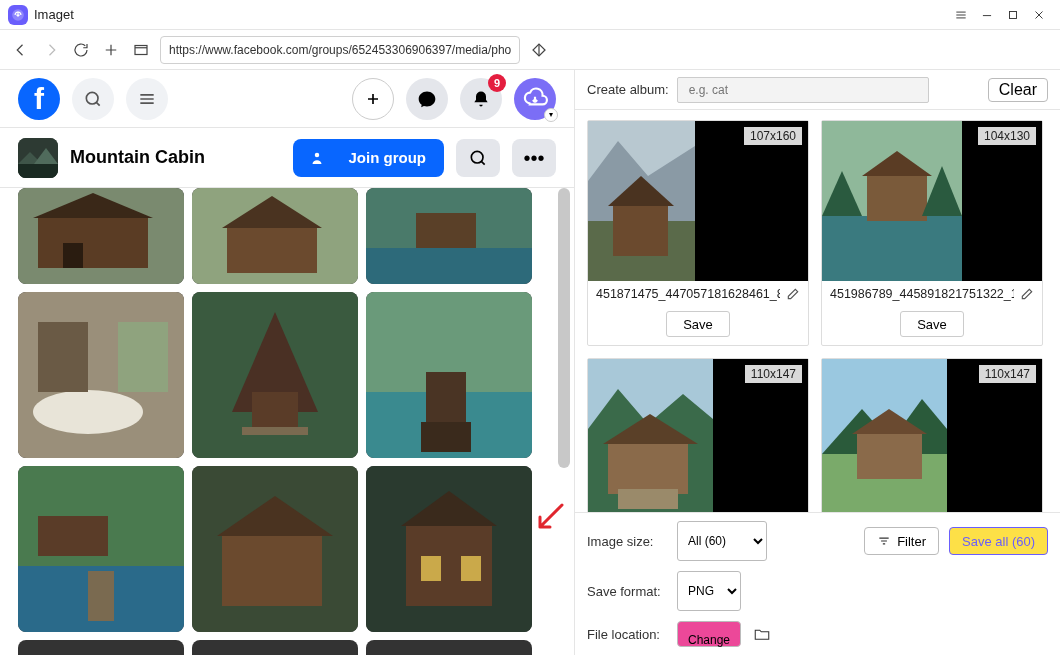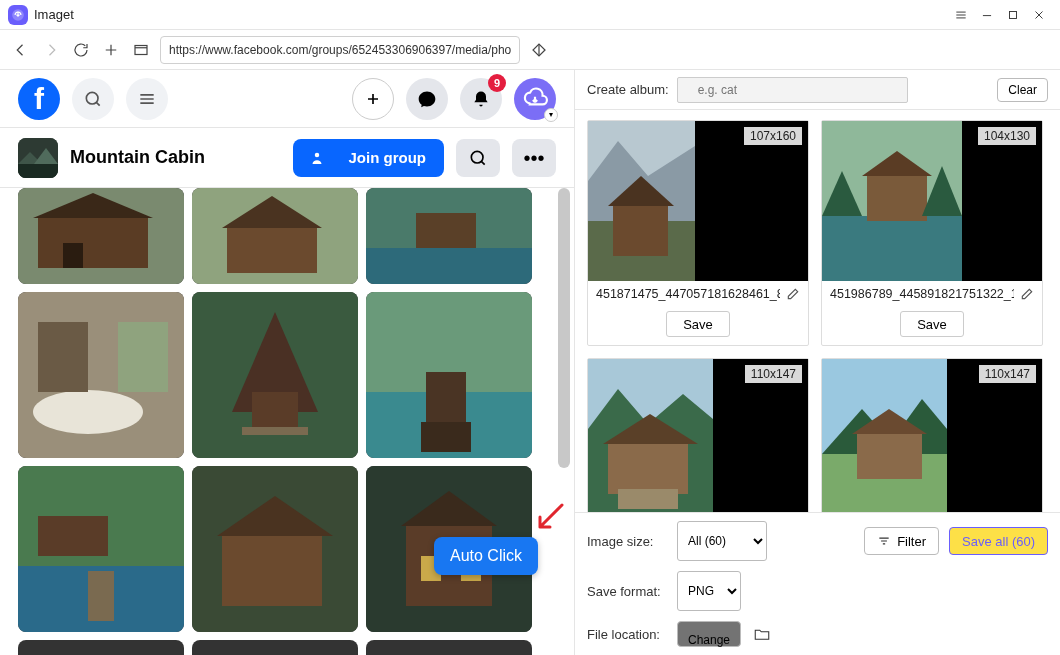--- a/index.html
+++ b/index.html
@@ -61,22 +61,22 @@
   .btn-autoclick, .btn-autoscroll { position:absolute; right:36px; height:38px; border:none; border-radius:8px; color:#fff; font-size:16px; font-weight:500; padding:0 16px; box-shadow:0 2px 6px rgba(0,0,0,0.25); }
   .btn-autoclick { bottom:80px; background:#1877f2; }
   .btn-autoscroll { bottom:32px; background:#6a5efc; }
 
   .arrow-annot { position:absolute; bottom:122px; right:10px; width:30px; height:30px; }
   .arrow-annot svg { width:100%; height:100%; }
 
   
   .rp-header { height:40px; display:flex; align-items:center; padding:0 12px; gap:8px; border-bottom:1px solid #e5e5e5; }
   .rp-header label { font-size:13px; color:#333; }
-  .album-input { width:231px; height:26px; border:1px solid #ccc; background:#f3f3f3; padding:0 20px; font-size:12px; border-radius:2px; }
-  .clear-btn { margin-left:auto; height:24px; padding:0 10px; border:1px solid #bbb; background:#fff; border-radius:4px; font-size:12px; }
+  .album-input { width:252px; height:26px; border:1px solid #ccc; background:#f3f3f3; padding:0 11px; font-size:12px; border-radius:2px; }
+  .clear-btn { margin-left:auto; height:24px; padding:0 10px; border:1px solid #bbb; background:#fff; border-radius:4px; font-size:16px; }
 
   .rp-grid { flex:1; overflow:auto; padding:10px 12px; display:flex; flex-wrap:wrap; gap:12px; }
   .rp-card { width:222px; border:1px solid #ddd; border-radius:2px; background:#fff; display:flex; flex-direction:column; }
   .rp-thumb-wrap { height:160px; background:#000; position:relative; display:flex; align-items:center; justify-content:flex-start; }
   .rp-thumb-wrap svg { height:100%; }
   .dim-badge { position:absolute; top:6px; right:6px; background:#d9d9d9; color:#222; font-size:12px; padding:2px 6px; }
   .rp-name-row { display:flex; align-items:center; padding:6px 8px; gap:6px; }
   .rp-name { font-size:12.5px; color:#222; white-space:nowrap; overflow:hidden; text-overflow:clip; flex:1; }
   .pencil { width:14px;height:14px; }
   .rp-save { align-self:center; margin:4px 0 8px; height:26px; padding:0 16px; border:1px solid #ccc; background:#fff; font-size:13px; border-radius:3px; }
@@ -85,21 +85,21 @@
   .rp-controls { border-top:1px solid #e5e5e5; padding:8px 12px; display:flex; flex-direction:column; gap:10px; font-size:13px; color:#333; }
   .ctrl-row { display:flex; align-items:center; gap:10px; }
   .ctrl-row .lbl { width:80px; }
   select, .loc-input { height:40px; border:1px solid #bbb; border-radius:3px; font-size:12px; padding:0 6px; background:#fff; }
   .size-sel { width:90px; }
   .fmt-sel { width:64px; }
   .loc-input { flex:1; min-width:0; }
   .filter-btn { margin-left:auto; height:28px; padding:0 12px; border:1px solid #bbb; border-radius:4px; background:#fff; display:flex; align-items:center; gap:6px; font-size:13px; }
   .filter-btn svg { width:14px;height:14px; }
   .saveall-btn { height:28px; padding:0 12px; border:1px solid #6a5efc; color:#6a5efc; background:#fde047; border-radius:4px; font-size:13px; }
-  .change-btn { height:26px; padding:11px 10px; border:1px solid #bbb; background:#737373; border-radius:4px; font-size:12px; }
+  .change-btn { height:26px; padding:11px 10px; border:1px solid #bbb; background:#ec4899; border-radius:4px; font-size:12px; }
   .folder-ico { width:22px;height:22px; display:flex;align-items:center;justify-content:center; }
   .folder-ico svg{width:18px;height:18px;stroke:#333;fill:none;stroke-width:1.4;}
 </style>
 </head>
 <body>
 
 <div class="titlebar">
   <div class="app-ico">
     <svg viewBox="0 0 24 24">
         <circle cx="12" cy="12" r="10" fill="#fff" opacity="0.25"></circle>
@@ -333,21 +333,20 @@
     </div>
 
     <div class="grid-scrollbar"></div>
 
     <div class="arrow-annot">
       <svg viewBox="0 0 30 30">
           <path d="M28 2 L6 24 M6 24 L6 14 M6 24 L16 24" stroke="#e0262e" stroke-width="3" fill="none" stroke-linecap="round"></path>
         </svg>
     </div>
 
-    <button class="btn-autoclick">Auto Click</button>
   </div>
 
   <div class="right-pane">
     <div class="rp-header">
       <label>Create album:</label>
       <input class="album-input" placeholder="e.g. cat" style="">
       <button class="clear-btn">Clear</button>
     </div>
 
     <div class="rp-grid">

